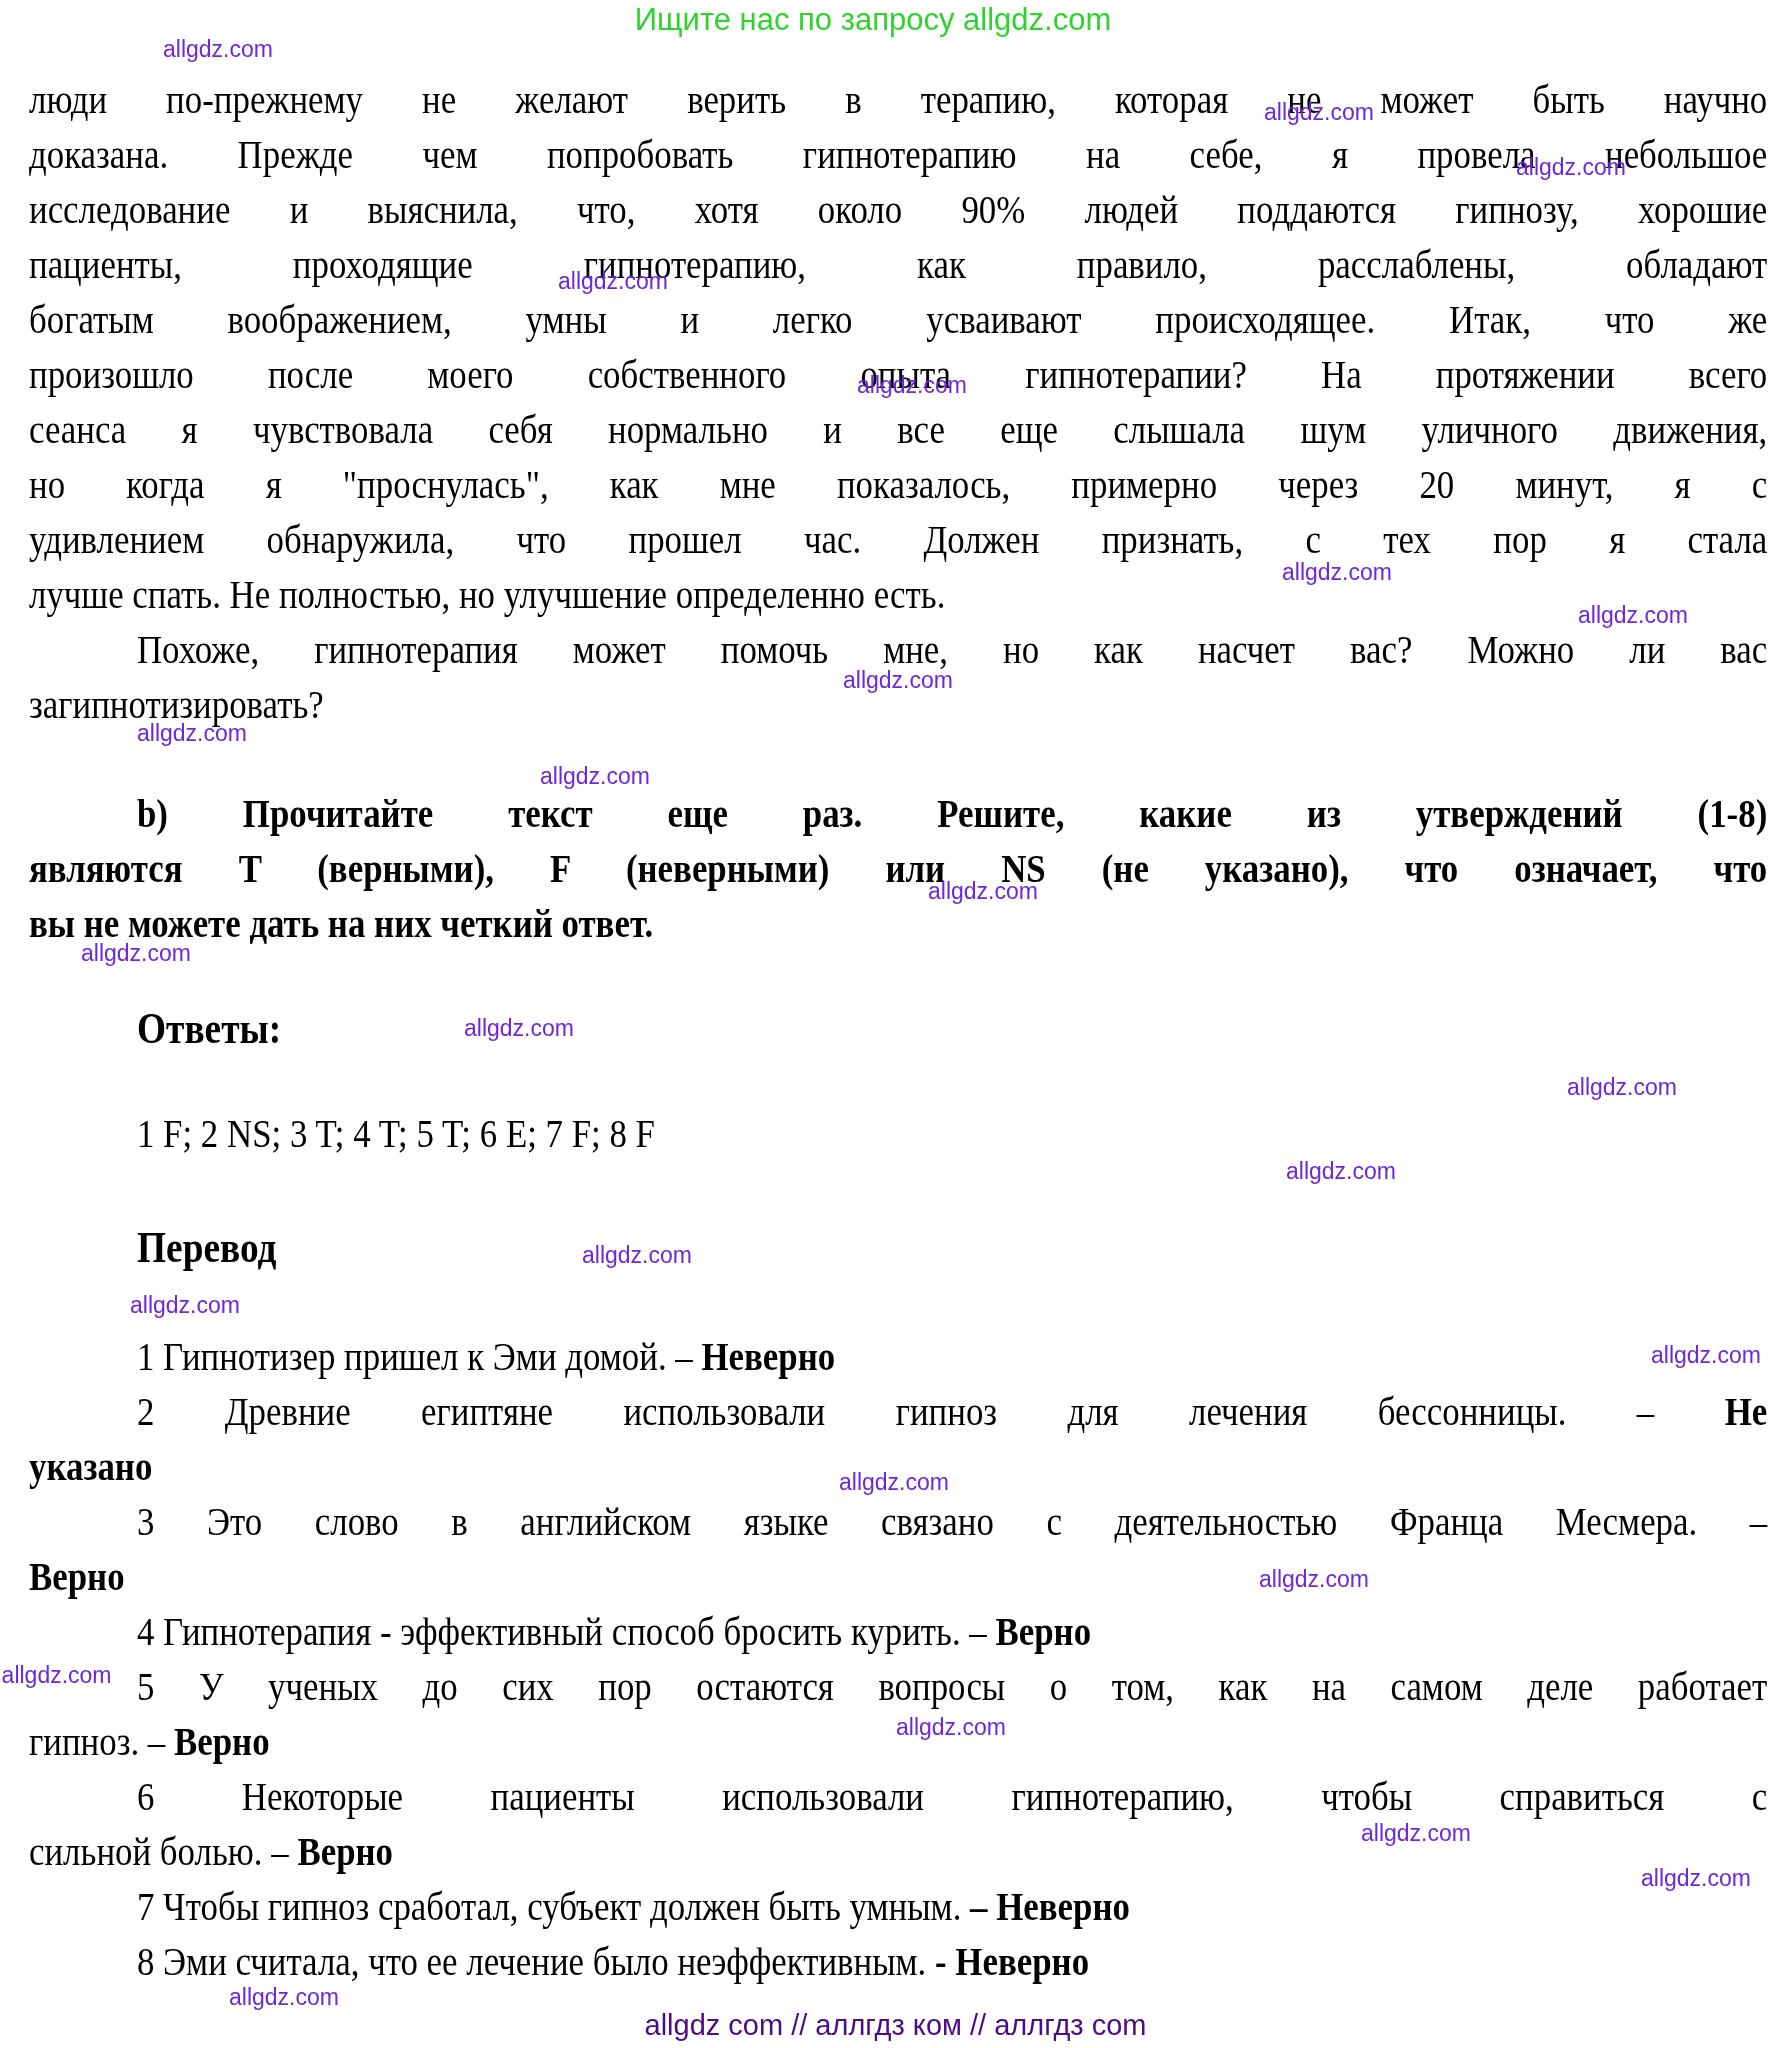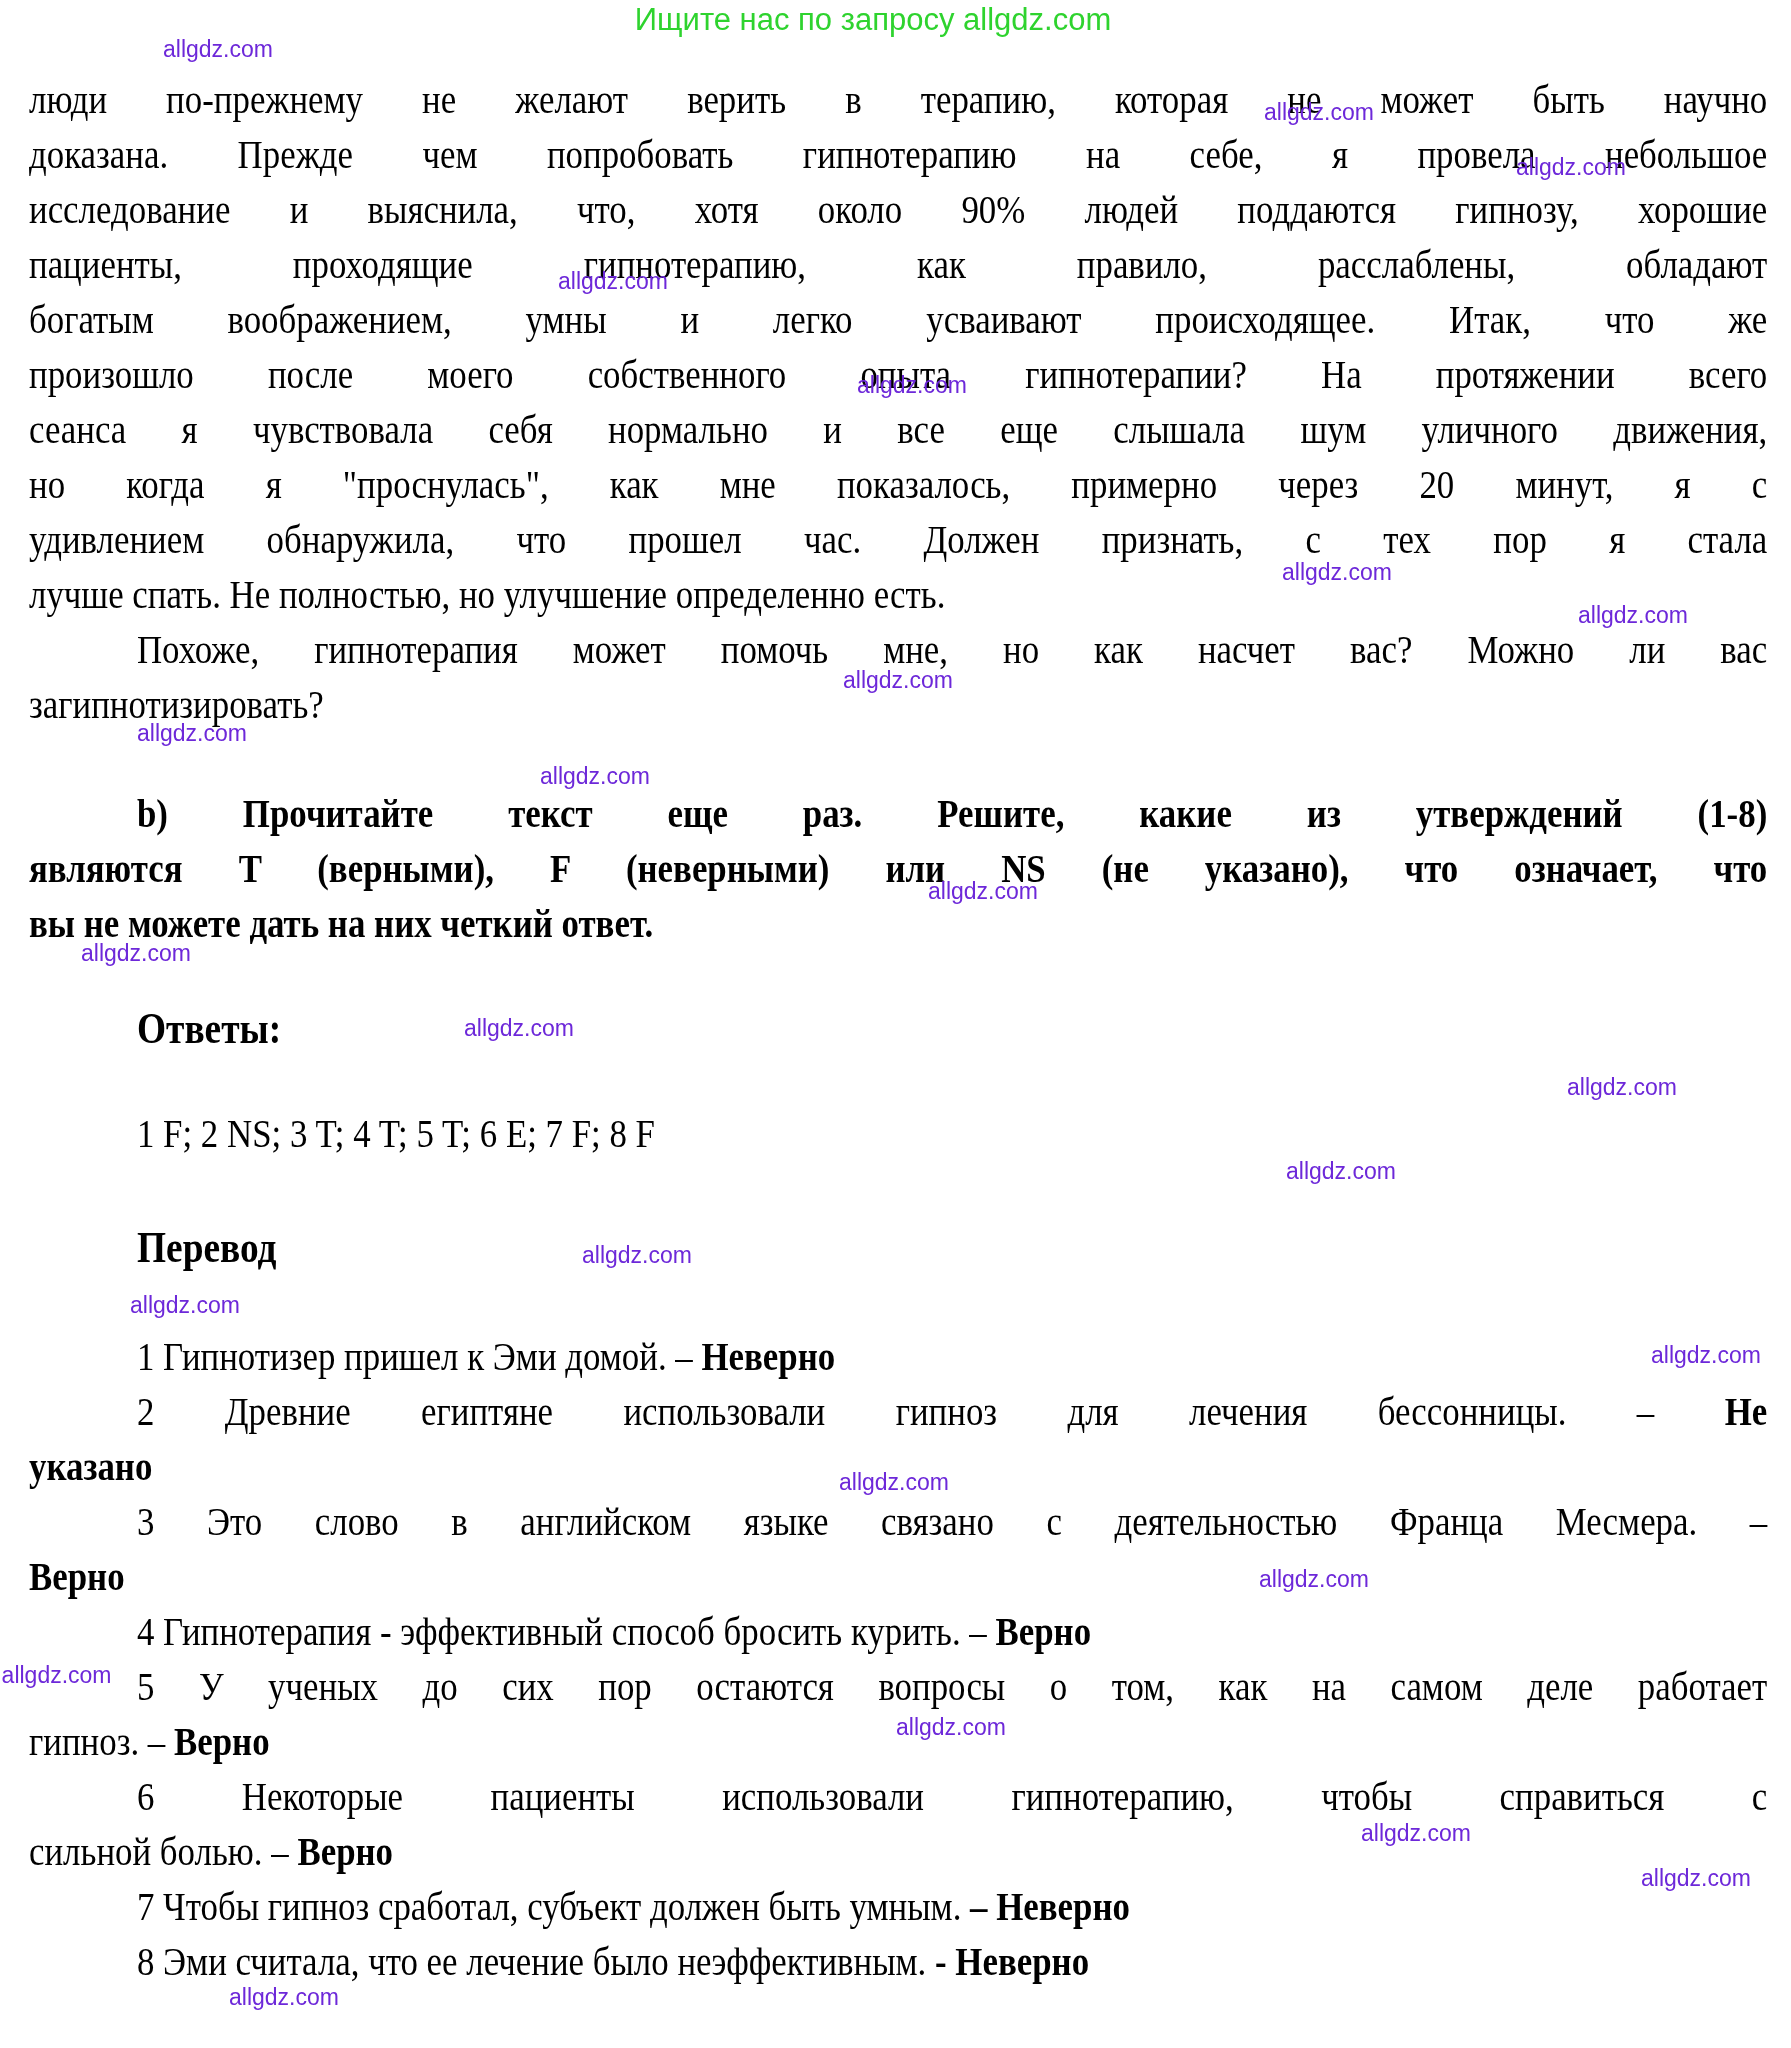--- a/index.html
+++ b/index.html
@@ -125,15 +125,16 @@
       <span class="wm" style="left: 1651px; top: 1343px;">allgdz.com</span>
       <span class="wm" style="left: 839px; top: 1470px;">allgdz.com</span>
       <span class="wm" style="left: 1259px; top: 1567px;">allgdz.com</span>
       <span class="wm" style="left: 1.6px; top: 1663px;">allgdz.com</span>
       <span class="wm" style="left: 896px; top: 1715px;">allgdz.com</span>
       <span class="wm" style="left: 1361px; top: 1821px;">allgdz.com</span>
       <span class="wm" style="left: 1641px; top: 1866px;">allgdz.com</span>
       <span class="wm" style="left: 229px; top: 1985px;">allgdz.com</span>
     </div>
 
+  <div class="footer" style="color: rgb(75, 13, 135);">allgdz com // аллгдз ком // аллгдз com</div>
 
 </div>
 
 
 </body></html>

